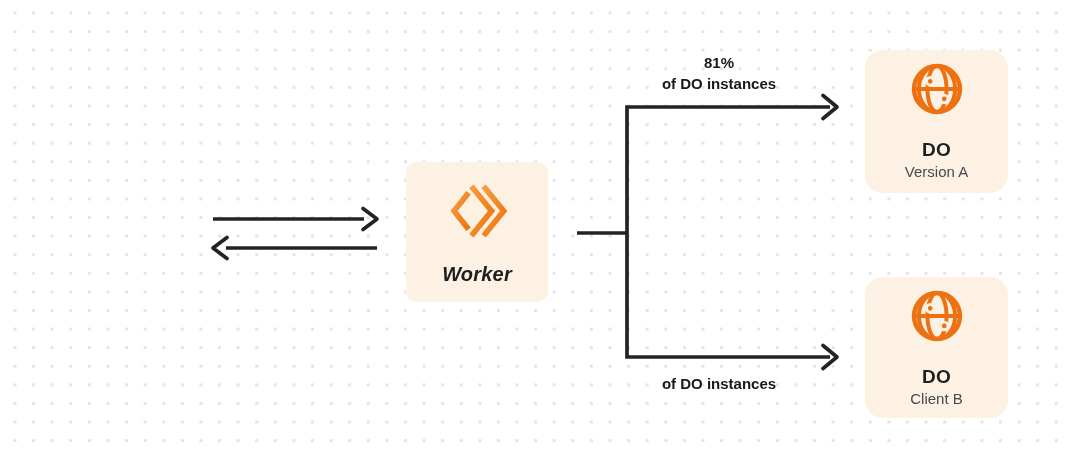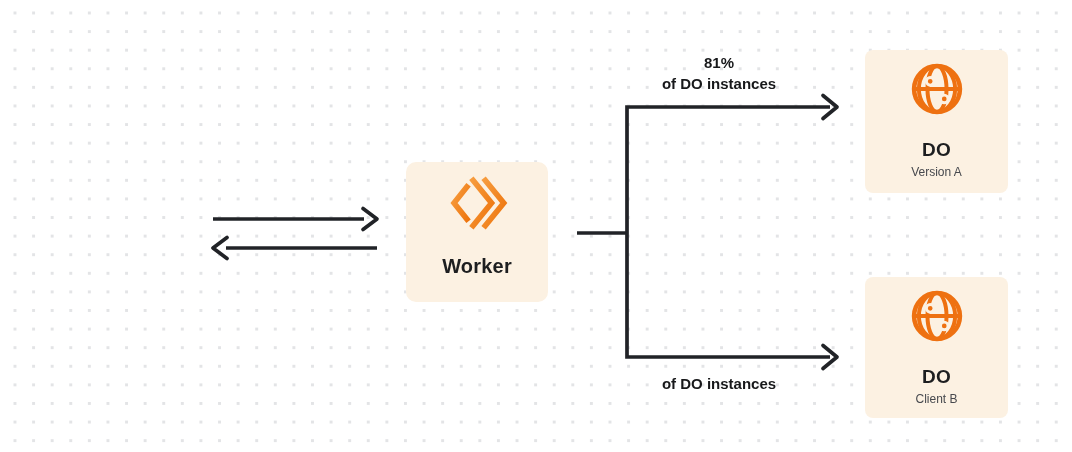--- a/index.html
+++ b/index.html
@@ -39,36 +39,37 @@
     background: #f3f3f5;
     border-radius: 8px;
     justify-content: center;
   }
   .node-client .node-title { font-size: 20px; font-weight: 700; color: #1d1e20; letter-spacing: .2px; }
 
   .node-worker {
     left: 406px; top: 162px; width: 142px; height: 140px;
     background: #fcf1e2;
     border-radius: 10px;
-    padding-top: 11px;
+    padding-top: 19px;
+    font-style: italic;
   }
   .node-worker .icon { width: 62px; height: 60px; }
   .node-worker .node-title { margin-top: 22px; font-size: 20px; font-weight: 700; color: #1d1e20; letter-spacing: .2px; }
 
   .node-do {
     width: 143px;
     background: #fcf1e2;
-    border-radius: 8px;
+    border-radius: 18px;
     padding-top: 10px;
   }
   .node-do-a { left: 865px; top: 50px;  height: 143px; }
   .node-do-b { left: 865px; top: 277px; height: 141px; }
   .node-do .icon { width: 58px; height: 58px; }
   .node-do .node-title { margin-top: 20px; font-size: 19px; font-weight: 700; color: #1d1e20; line-height: 23px; letter-spacing: .2px; }
-  .node-do .node-subtitle { font-size: 12px; font-weight: 400; color: #47494e; line-height: 22px; }
+  .node-do .node-subtitle { font-size: 15px; font-weight: 400; color: #47494e; line-height: 22px; }
 
   .edge-label {
     position: absolute;
     width: 240px;
     text-align: center;
     font-size: 15px;
     font-weight: 700;
     color: #17181a;
     line-height: 21px;
   }

